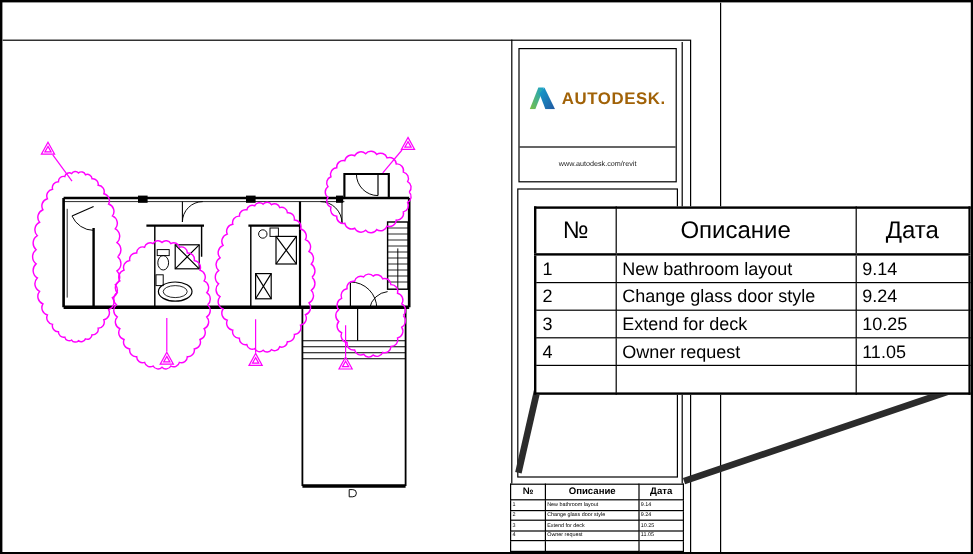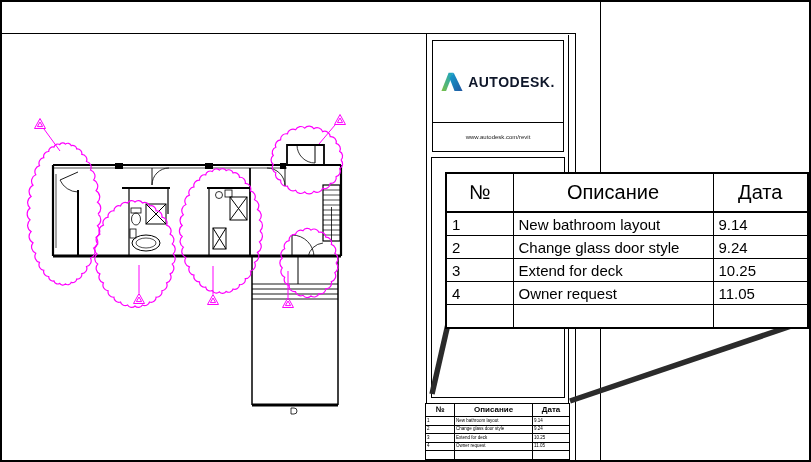--- a/index.html
+++ b/index.html
@@ -12,21 +12,21 @@
   .abs{position:absolute;}
   
   .hline-top{left:0;top:31px;width:573px;height:0;border-top:1.5px solid #000;}
   .vline-inner{left:573px;top:31px;width:0;height:431px;border-left:1.5px solid #000;}
   .vline-outer{left:598px;top:0;width:0;height:462px;border-left:1.5px solid #000;}
   .frame-left{left:424px;top:31px;width:0;height:431px;border-left:1.2px solid #000;}
   .frame-right{left:566px;top:33px;width:0;height:429px;border-left:1.2px solid #000;}
   
   .logo-box{left:430px;top:38px;width:132px;height:112px;border:1.2px solid #000;box-sizing:border-box;background:#fff;}
   .logo-area{height:81px;display:flex;align-items:center;justify-content:center;gap:5px;}
-  .brand-text{font-size:14px;font-weight:700;letter-spacing:0.5px;color:#0f172a;text-align:right;}
+  .brand-text{font-size:14px;font-weight:700;letter-spacing:0.5px;color:#a16207;text-align:right;}
   .url-area{height:28px;border-top:1.2px solid #000;display:flex;align-items:center;justify-content:center;
     font-size:6px;color:#222;}
   .mid-box{left:429px;top:155px;width:134px;height:241px;border:1px solid #000;box-sizing:border-box;background:#fff;}
   
   table{border-collapse:collapse;table-layout:fixed;background:#fff;}
   .big-table{position:absolute;left:443px;top:170px;width:362px;border:2.5px solid #000;}
   .big-table th{border:1.5px solid #000;border-bottom:2px solid #000;height:37px;font-size:20px;font-weight:400;text-align:center;padding:0;}
   .big-table td{border:1.5px solid #000;height:22px;font-size:15px;font-weight:400;text-align:left;padding:0 5px;white-space:nowrap;overflow:hidden;line-height:1;}
   .big-table col.c1{width:67px;}
   .big-table col.c2{width:200px;}

